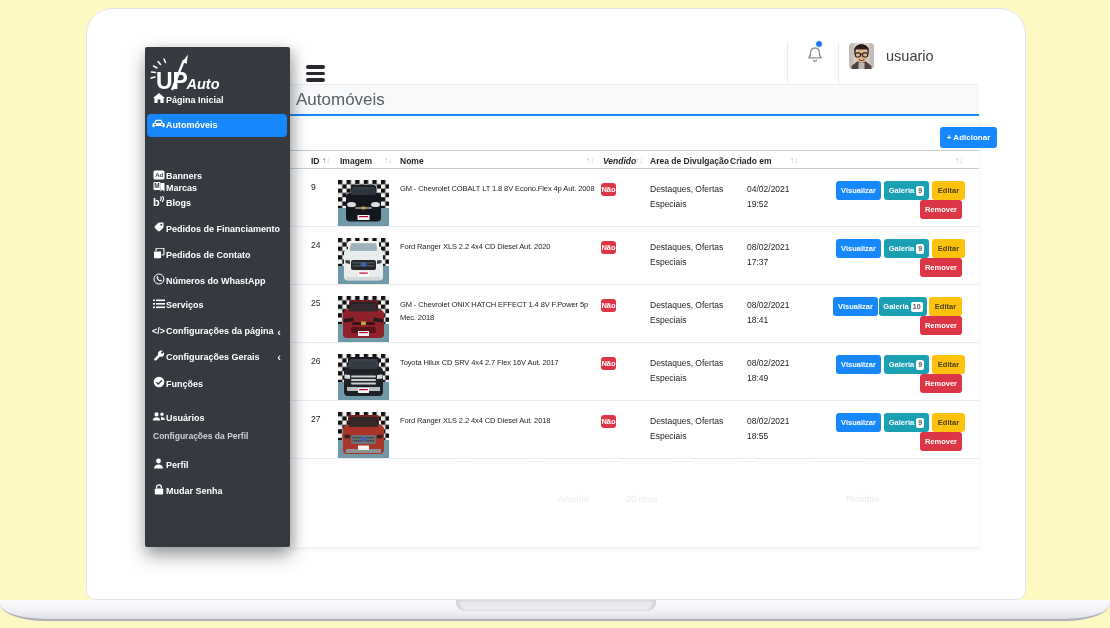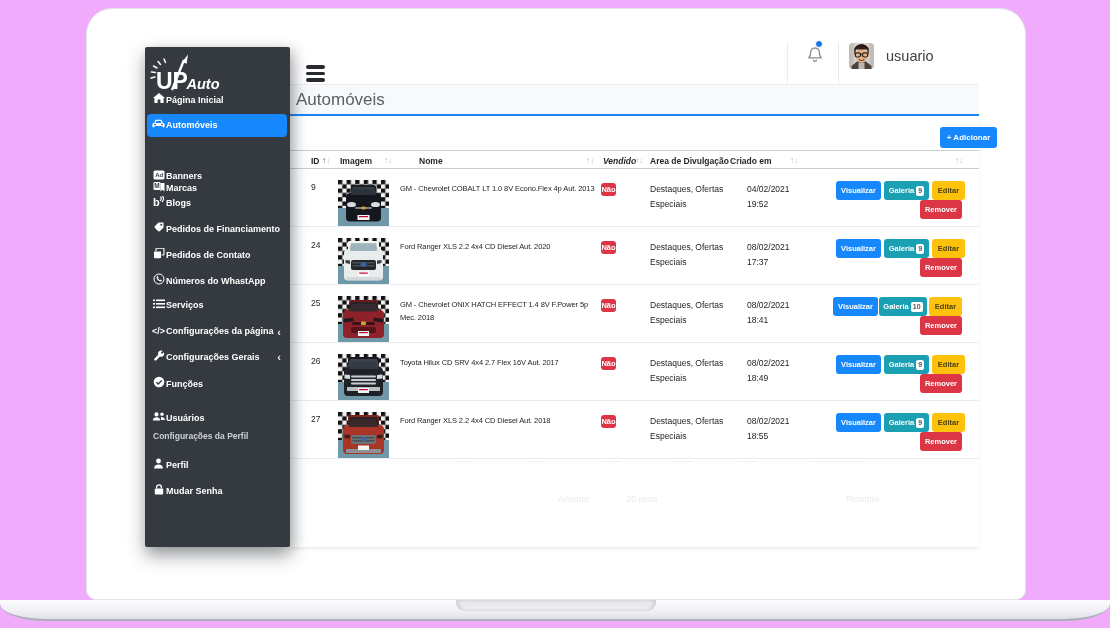--- a/index.html
+++ b/index.html
@@ -1,18 +1,18 @@
 <!DOCTYPE html>
 <html><head>
 <meta charset="utf-8">
 <style>
   html,body{margin:0;padding:0;background:#fff;}
   *{box-sizing:border-box;}
   body{font-family:"Liberation Sans", sans-serif;}
-  #stage{position:relative;width:1110px;height:628px;overflow:hidden;background:#f0abfc;}
+  #stage{position:relative;width:1110px;height:628px;overflow:hidden;background:#fef9c3;}
   .abs{position:absolute;}
   #screen{left:86px;top:8px;width:940px;height:592px;background:#fff;border:1px solid #e3e4e9;border-radius:26px 26px 10px 10px;}
   #base{left:0;top:600px;width:1110px;height:21px;background:linear-gradient(#fbfbfd,#f1f1f6 55%,#e0e0e8);border-radius:0 0 46px 46px / 0 0 17px 17px;border-bottom:2px solid #aeafb9;}
   #notch{left:456px;top:600px;width:200px;height:11px;background:linear-gradient(#e7e7ed,#eeeef3);border-radius:0 0 9px 9px;box-shadow:inset 3px 0 3px #d2d2db, inset -3px 0 3px #d2d2db;}
   .nav-divider{width:1px;top:42px;height:42px;background:#ececef;}
   #navline{left:290px;top:84px;width:689px;height:1px;background:#ebedef;}
   .hbar{left:306px;width:19px;height:3.6px;border-radius:2px;background:#272b30;}
   #usuario{left:886px;top:48px;font-size:14.5px;color:#414141;}
   #sidebar{left:145px;top:47px;width:145px;height:500px;background:#343a40;border-radius:2px;box-shadow:0 9px 18px rgba(40,45,52,.42),4px 2px 12px rgba(40,45,52,.18);}
   .mi{position:absolute;left:7px;width:132px;color:#fff;font-size:9px;font-weight:bold;white-space:nowrap;}
@@ -75,21 +75,21 @@
   <div class="abs" id="usuario">usuario</div>
   <div class="abs" id="navline"></div>
   <div class="abs" id="band">
       <span class="t">Automóveis</span>
     </div>
   <div class="abs" id="card">
     <div id="btn-add">+ Adicionar</div>
     <div id="thead">
       <span class="th" style="left:21px;">ID</span>
       <span class="th" style="left:50px;text-align:right;">Imagem</span>
-      <span class="th" style="left:110px;margin-left:19px;">Nome</span>
+      <span class="th" style="left:110px;">Nome</span>
       <span class="th" style="left:313px;font-style:italic;">Vendido</span>
       <span class="th" style="left:360px;">Area de Divulgação</span>
       <span class="th" style="left:440px;">Criado em</span>
       <span class="arr" style="left:32px;color:#5a6066;">↑</span>
         <span class="arr" style="left:36px;">↓</span>
       <span class="arr" style="left:94px;">↑</span>
         <span class="arr" style="left:98px;">↓</span>
       <span class="arr" style="left:296px;">↑</span>
         <span class="arr" style="left:300px;">↓</span>
       <span class="arr" style="left:345px;">↑</span>
@@ -117,21 +117,21 @@
           <polygon points="12,15 39,15 36,7 15,7" fill="#343c46"></polygon>
           <path d="M8 17 C8 14.5 10 13 13 13 L38 13 C41 13 43 14.5 43 17 L43 38 C43 40 41.5 41.5 39.5 41.5 L11.5 41.5 C9.5 41.5 8 40 8 38 Z" fill="#14171d"></path>
           <polygon points="13,15 38,15 36,9 15,9" fill="#2c333c"></polygon>
           <ellipse cx="13.5" cy="24.5" rx="4.5" ry="2.6" fill="#d9dde0"></ellipse>
           <ellipse cx="37.5" cy="24.5" rx="4.5" ry="2.6" fill="#d9dde0"></ellipse>
           <rect x="17" y="27" width="17" height="2" rx="1" fill="#7d838a"></rect>
           <rect x="23.5" y="26.5" width="4" height="3" rx="1" fill="#c8a435"></rect>
           <rect x="19.5" y="35" width="12" height="5" fill="#f4f4f4"></rect>
           <rect x="21" y="36" width="9" height="1.2" fill="#b03"></rect>
         </svg>
-      <div class="cname">GM - Chevrolet COBALT LT 1.0 8V Econo.Flex 4p Aut. 2013</div>
+      <div class="cname">GM - Chevrolet COBALT LT 1.8 8V Econo.Flex 4p Aut. 2008</div>
       <div class="cbadge">Não</div>
       <div class="carea">Destaques, Ofertas<br>Especiais</div>
       <div class="cdate">04/02/2021<br>19:52</div>
       <div class="btn b-vis" style="left:546px;">Visualizar</div>
       <div class="btn b-gal" style="left:594px;width:45px;">Galeria <span class="n">9</span></div>
       <div class="btn b-edit" style="left:642px;">Editar</div>
       <div class="btn b-rem">Remover</div>
     </div>
     <div class="row" style="top:111px;">
       <span class="cid">24</span>

